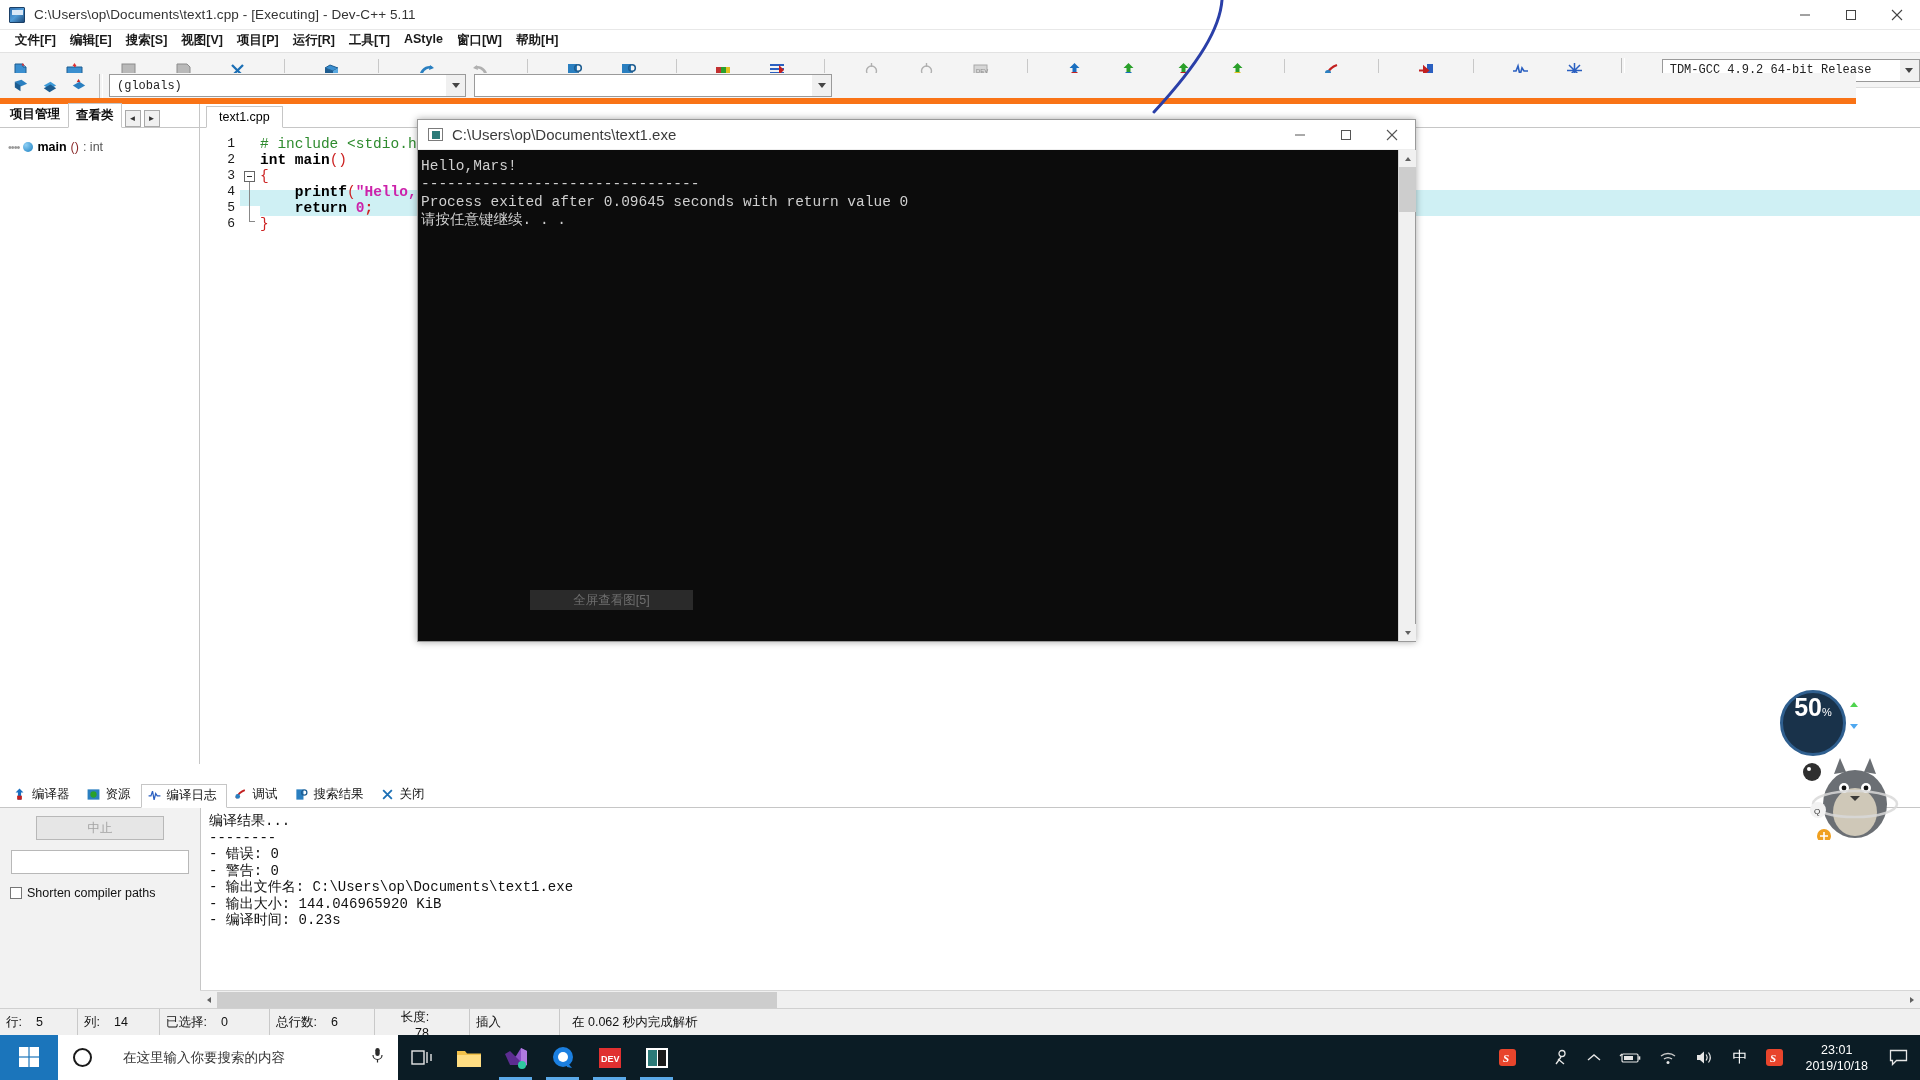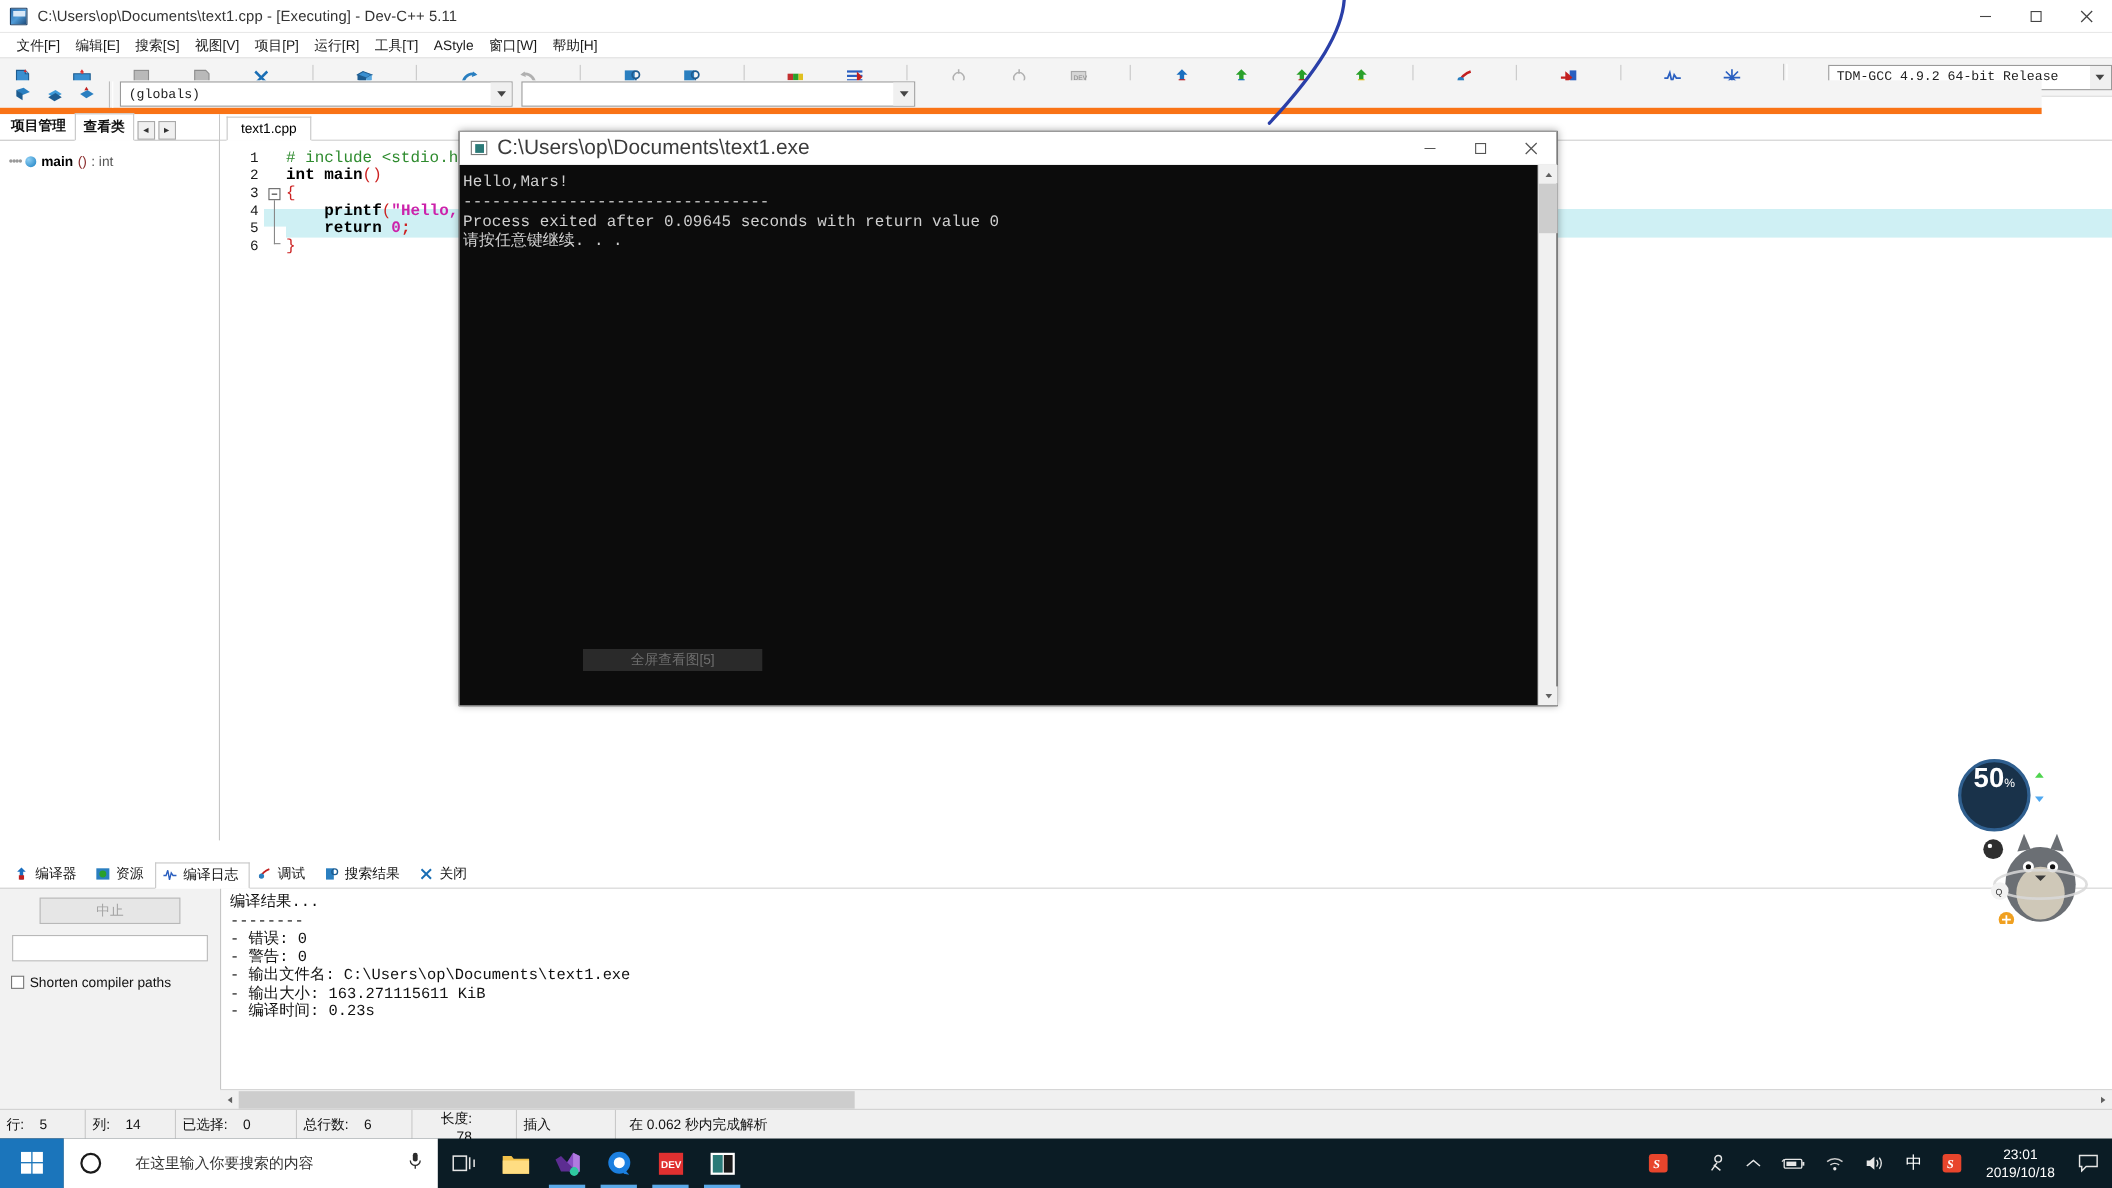--- a/index.html
+++ b/index.html
@@ -30,21 +30,21 @@
   #wincontrols { margin-left:auto; display:flex; height:30px; }
   #wincontrols .wc {
     width:46px; height:30px; display:flex; align-items:center; justify-content:center;
     color:#444; font-size:14px;
   }
   .wc svg { display:block; }
 
   
   #menubar {
     position:absolute; left:0; top:30px; width:1920px; height:22px;
-    background:#ffffff; display:flex; align-items:center; padding-left:8px;
+    background:#ffffff; display:flex; align-items:flex-start; padding-left:8px;font-weight:bold;
   }
   #menubar .mi {
     font-size:12.5px; color:#1a1a1a; padding:2px 7px; white-space:nowrap;
     font-family:"Liberation Sans","DejaVu Sans",sans-serif;
   }
 
   
   #toolbar1 {
     position:absolute; left:0; top:52px; width:1920px; height:36px;
     background:#f4f4f4; border-top:1px solid #e2e2e2; border-bottom:1px solid #dcdcdc;
@@ -131,21 +131,21 @@
     position:absolute; left:417px; top:119px; width:999px; height:523px;
     background:#000; border:1px solid #9a9a9a; box-shadow:0 0 7px rgba(0,0,0,0.35); z-index:20;
   }
   #con-title { height:30px; background:#fff; display:flex; align-items:center;
      border-bottom:1px solid #eee; }
   #con-title .cico {
     width:15px; height:13px; margin-left:10px; margin-right:9px;
     background:#fff; border:1px solid #7b7b7b; position:relative;
   }
   #con-title .cico::after{ content:""; position:absolute; left:3px; top:2px; width:8px; height:8px; background:#2b7a78; }
-  #con-title .ctext { font-size:19px; color:#3c3c3c; }
+  #con-title .ctext { font-size:15px; color:#3c3c3c; }
   #con-ctrls { margin-left:auto; display:flex; height:30px; }
   #con-ctrls .cwc { width:46px; height:30px; display:flex; align-items:center; justify-content:center; color:#555; }
   #con-body { position:relative; height:491px; background:#0c0c0c; padding:7px 0 0 2px;
      font-family:"Liberation Mono","DejaVu Sans Mono",monospace; font-size:14.5px; color:#cfcfcf; }
   .conline { height:18px; line-height:18px; white-space:pre; padding-left:1px; }
   #con-scroll { position:absolute; right:0; top:0; width:17px; height:491px; background:#f0f0f0;
      border-left:1px solid #d6d6d6; }
   #con-scroll .sb-arr { width:17px; height:17px; background:#f0f0f0; display:flex;
      align-items:center; justify-content:center; }
   #con-scroll .sb-thumb { position:absolute; left:0; top:17px; width:17px; height:45px; background:#cdcdcd; }
@@ -594,21 +594,21 @@
         <span class="chk"></span>
         <span>Shorten compiler paths</span>
       </div>
     </div>
     <div id="log-body">
       <div class="logline" style="margin-top:5px;">编译结果...</div>
       <div class="logline">--------</div>
       <div class="logline">- 错误: 0</div>
       <div class="logline">- 警告: 0</div>
       <div class="logline">- 输出文件名: C:\Users\op\Documents\text1.exe</div>
-      <div class="logline">- 输出大小: 163.271115611 KiB</div>
+      <div class="logline">- 输出大小: 144.046965920 KiB</div>
       <div class="logline">- 编译时间: 0.23s</div>
     </div>
     <div id="log-hscroll">
       <div class="hs-arr" style="left:0;">
         <svg width="8" height="8" viewBox="0 0 8 8">
             <path d="M6 1L2 4l4 3z" fill="#606060"></path>
           </svg>
       </div>
       <div class="hs-thumb"></div>
       <div class="hs-arr" style="right:0;">

